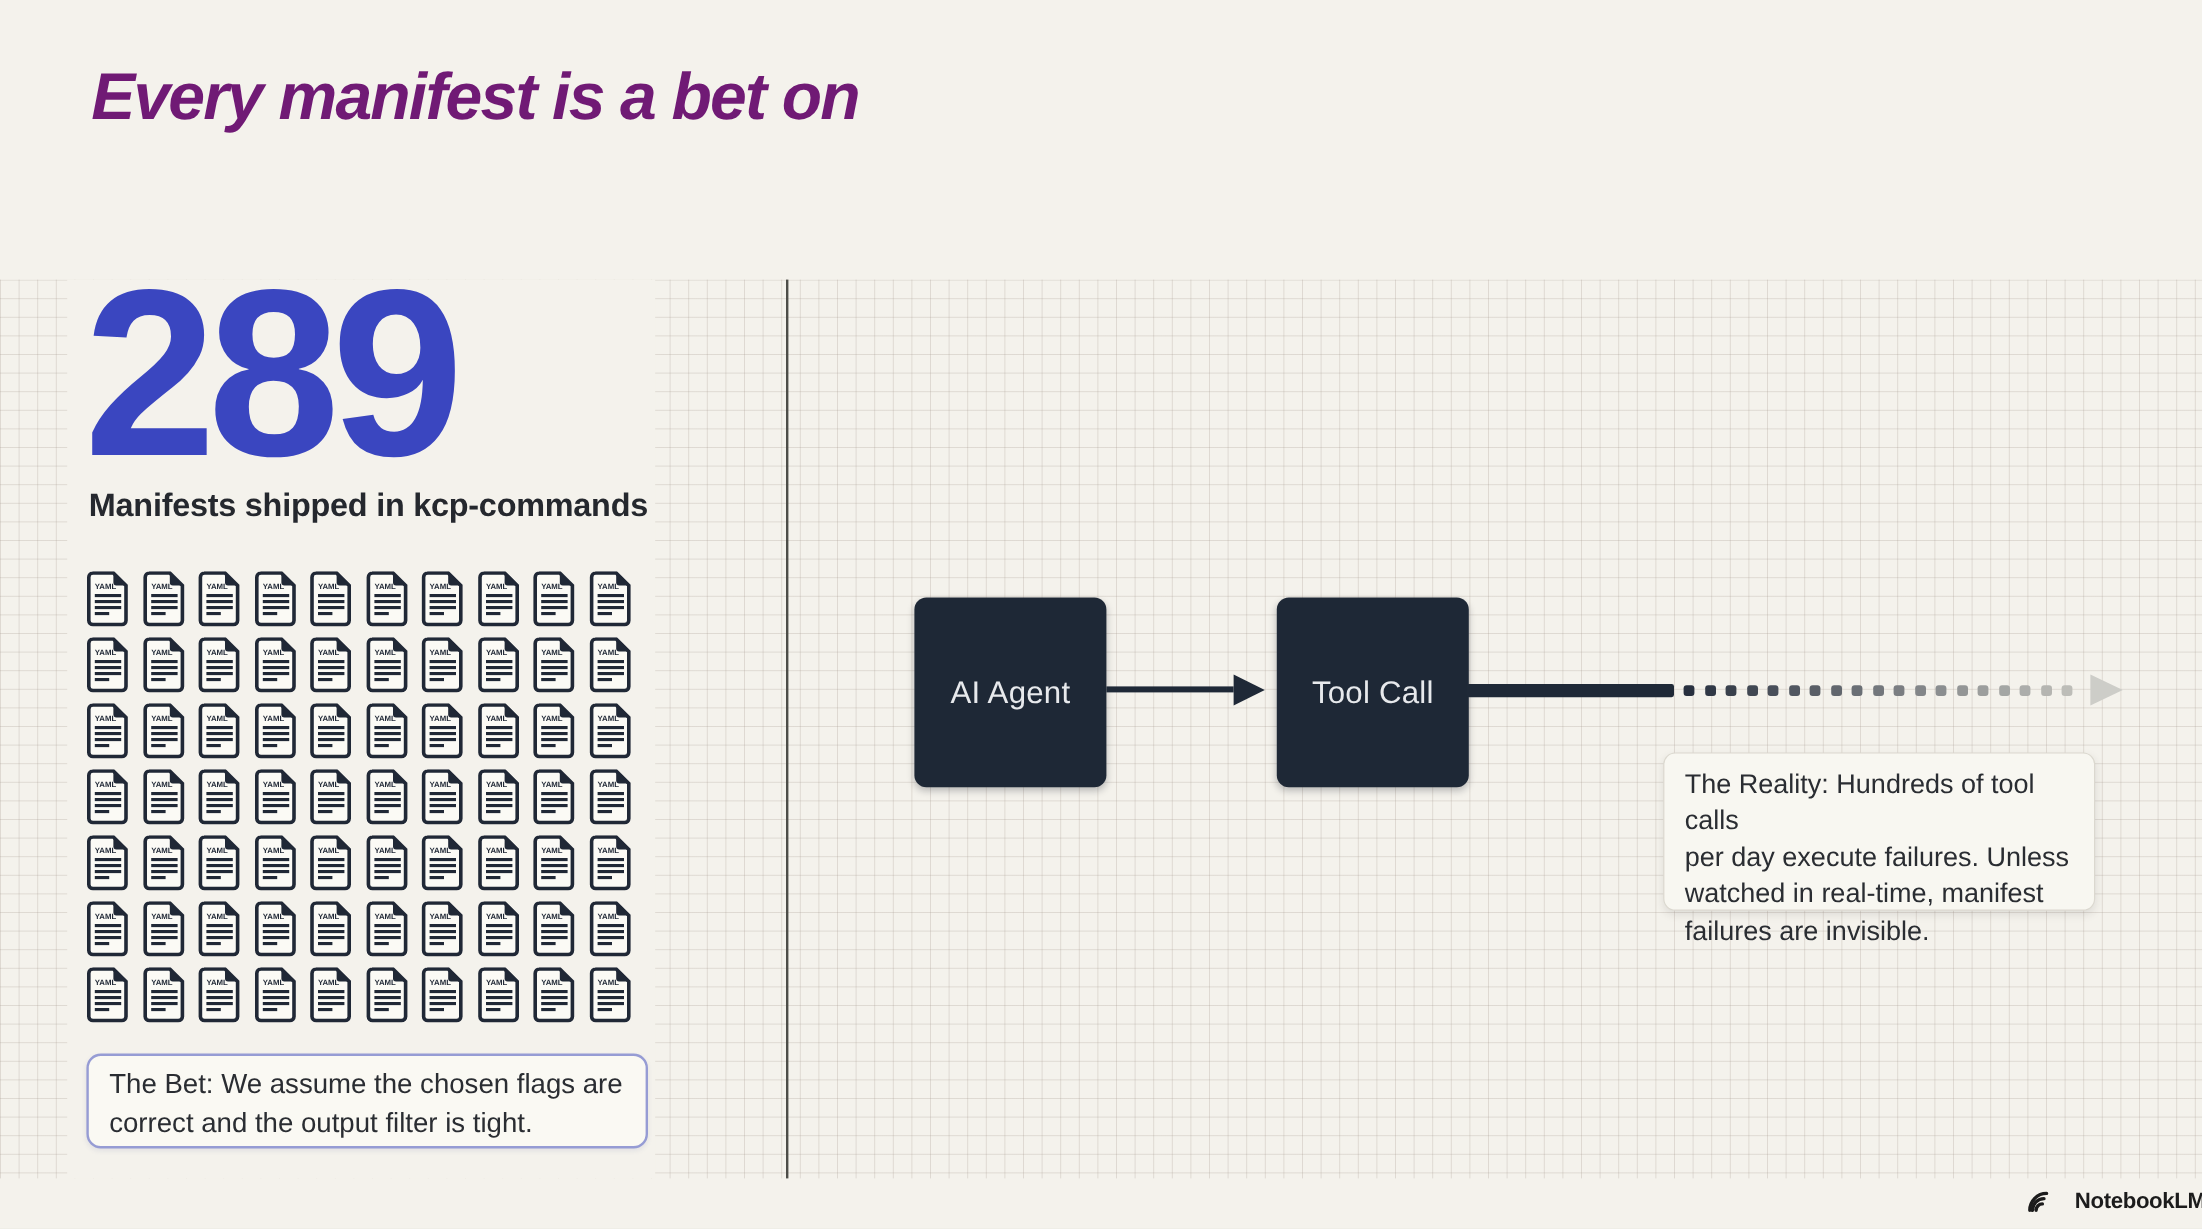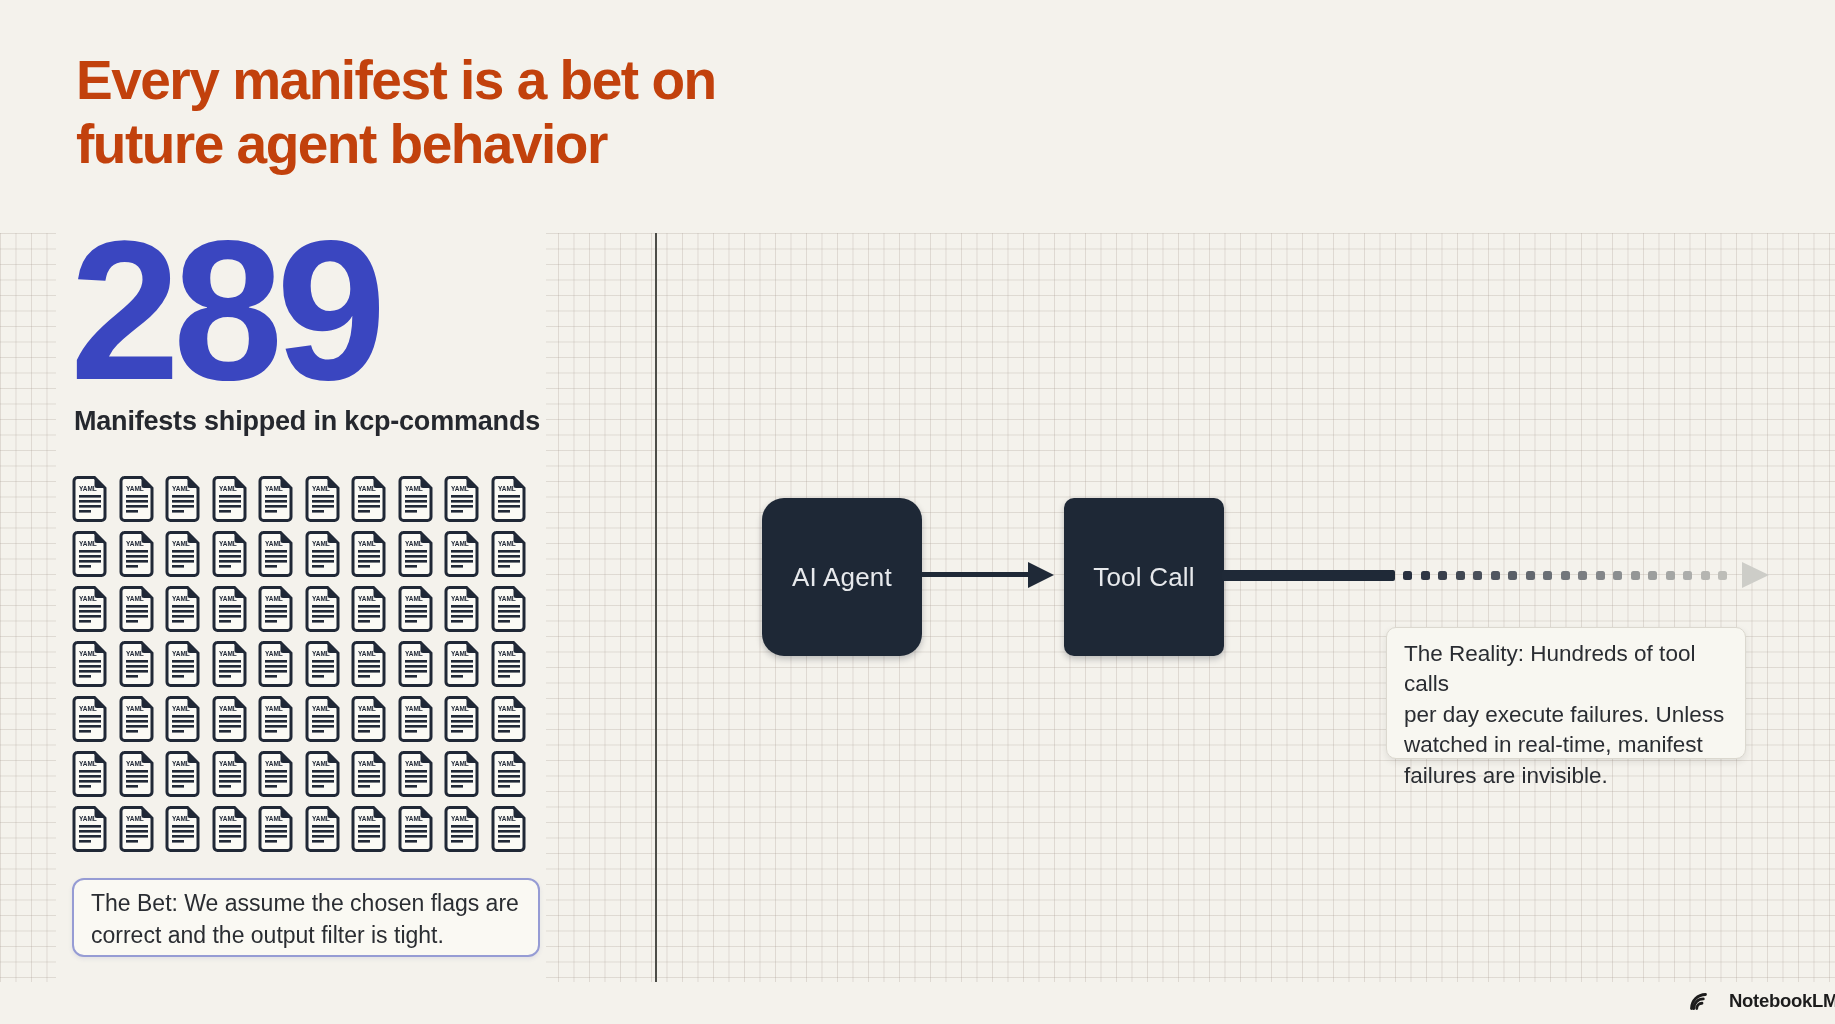--- a/index.html
+++ b/index.html
@@ -23,21 +23,21 @@
     background:#f4f2ec;
   }
   .divider{
     left:655px;top:233px;width:2px;height:749px;
     background:#4d4d48;
   }
   
   .headline{
     left:76px;top:48px;width:900px;
     font-size:55px;font-weight:800;letter-spacing:-1.5px;
-    line-height:1.17;color:#c2410c;
+    line-height:1.17;color:#701a75;font-style:italic;
   }
   
   .stat-number{
     left:70px;top:212px;
     font-size:198px;font-weight:700;letter-spacing:-7px;
     line-height:1;color:#3a46c0;
   }
   .stat-label{
     left:74px;top:406px;width:560px;
     font-size:27px;font-weight:700;color:#25282e;letter-spacing:-0.2px;
@@ -60,21 +60,21 @@
     box-shadow:0 2px 4px rgba(70,80,150,0.10);
   }
   
   .flow-node{
     width:160px;height:158px;top:498px;
     background:#1e2836;border-radius:10px;
     display:flex;align-items:center;justify-content:center;
     color:#e7e9ec;font-size:26px;letter-spacing:0.2px;
     box-shadow:0 3px 6px rgba(20,25,35,0.25);
   }
-  .node-agent{left:762px;border-radius:22px;}
+  .node-agent{left:762px;}
   .node-tool{left:1064px;}
   .arrow1-line{left:922px;top:572px;width:106px;height:5px;background:#1f2937;}
   .arrow1-head{
     left:1028px;top:562px;width:0;height:0;
     border-top:13px solid transparent;border-bottom:13px solid transparent;
     border-left:26px solid #1f2937;
   }
   .trail-solid{left:1222px;top:570px;width:173px;height:11px;background:#1f2937;border-radius:2px;}
   .trail-dots{
     left:1403px;top:570px;height:10px;
@@ -108,21 +108,20 @@
 <body>
 
 <div class="stage">
 
   <div class="abs grid-band"></div>
   <div class="abs grid-cover"></div>
   <div class="abs divider"></div>
 
   <div class="abs headline">
     <div>Every manifest is a bet on</div>
-    <div>future agent behavior</div>
   </div>
 
   <div class="abs stat-number">289</div>
   <div class="abs stat-label">Manifests shipped in kcp-commands</div>
 
   <div class="abs manifest-grid">
       <div class="icon-cell">
 <svg width="36" height="46" viewBox="0 0 36 46">
   <path d="M5 1.5 h17.5 L33 12 v29 a3.5 3.5 0 0 1 -3.5 3.5 h-24 A3.5 3.5 0 0 1 2 41 V5 a3.5 3.5 0 0 1 3.5 -3.5 z" fill="#fbfaf5" stroke="#202836" stroke-width="3"></path>
   <path d="M22.5 1.5 L33 12 h-8 a2.5 2.5 0 0 1 -2.5 -2.5 z" fill="#202836"></path>

